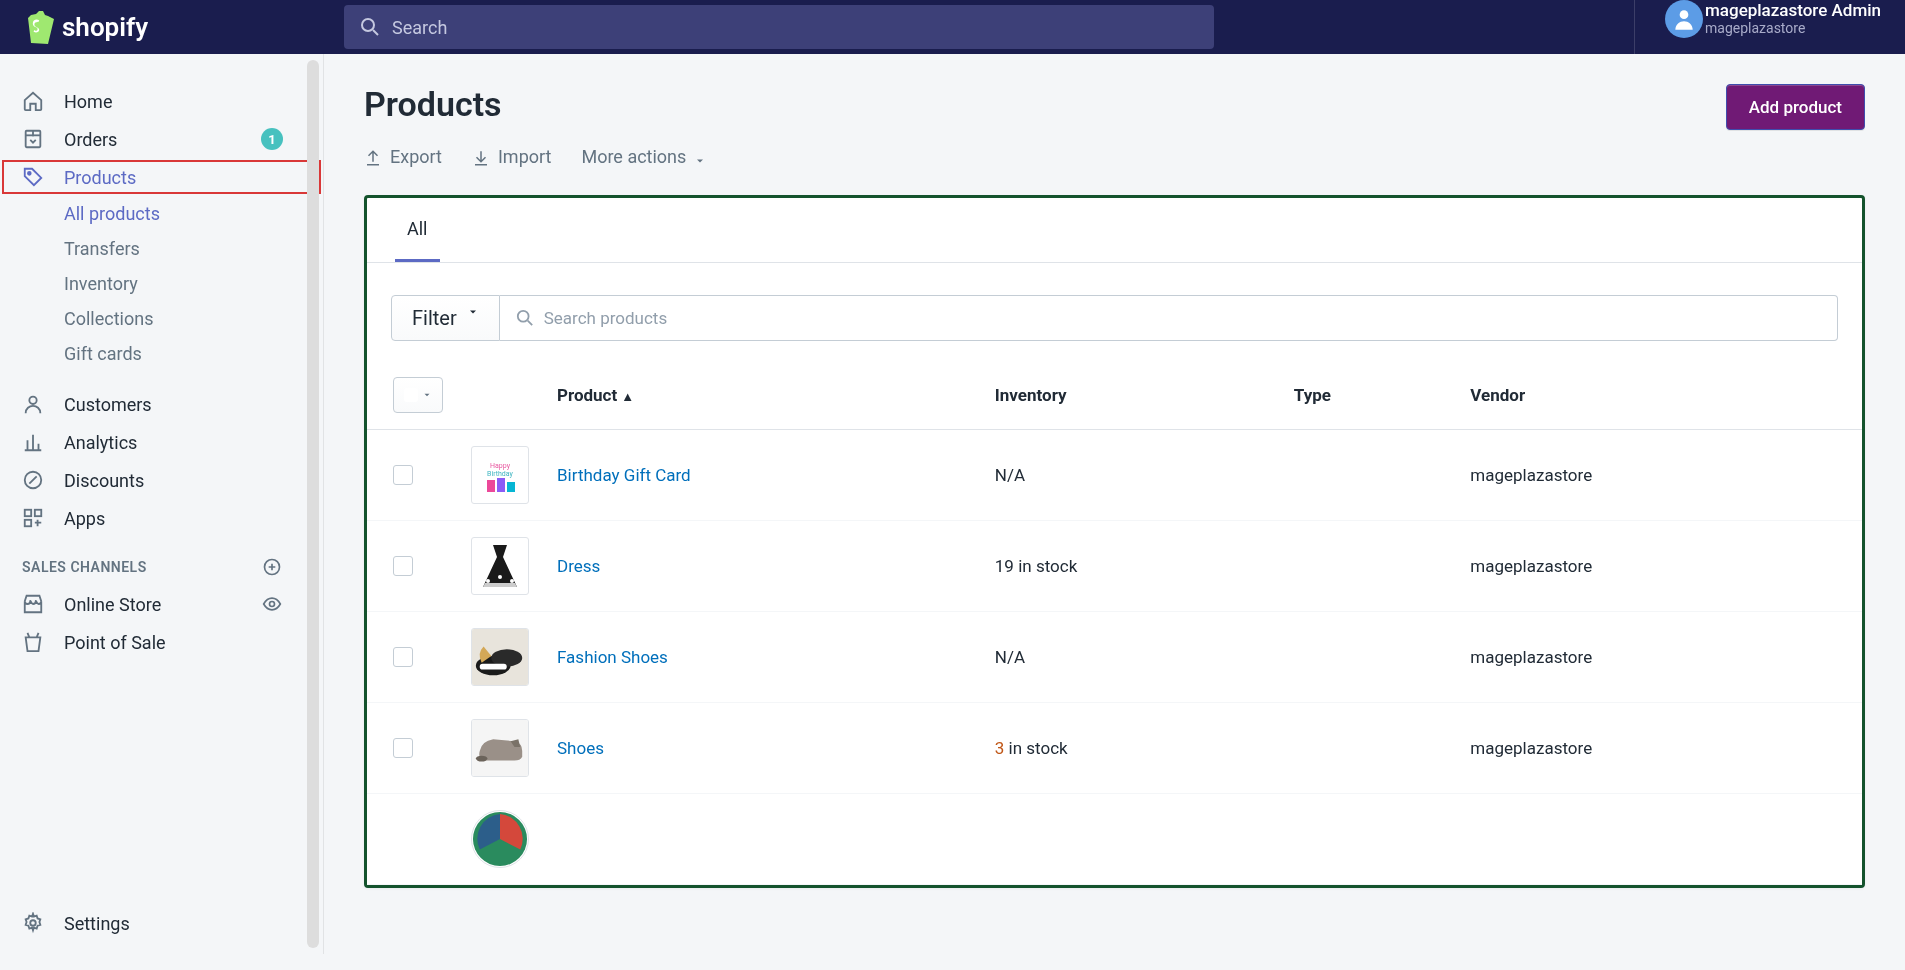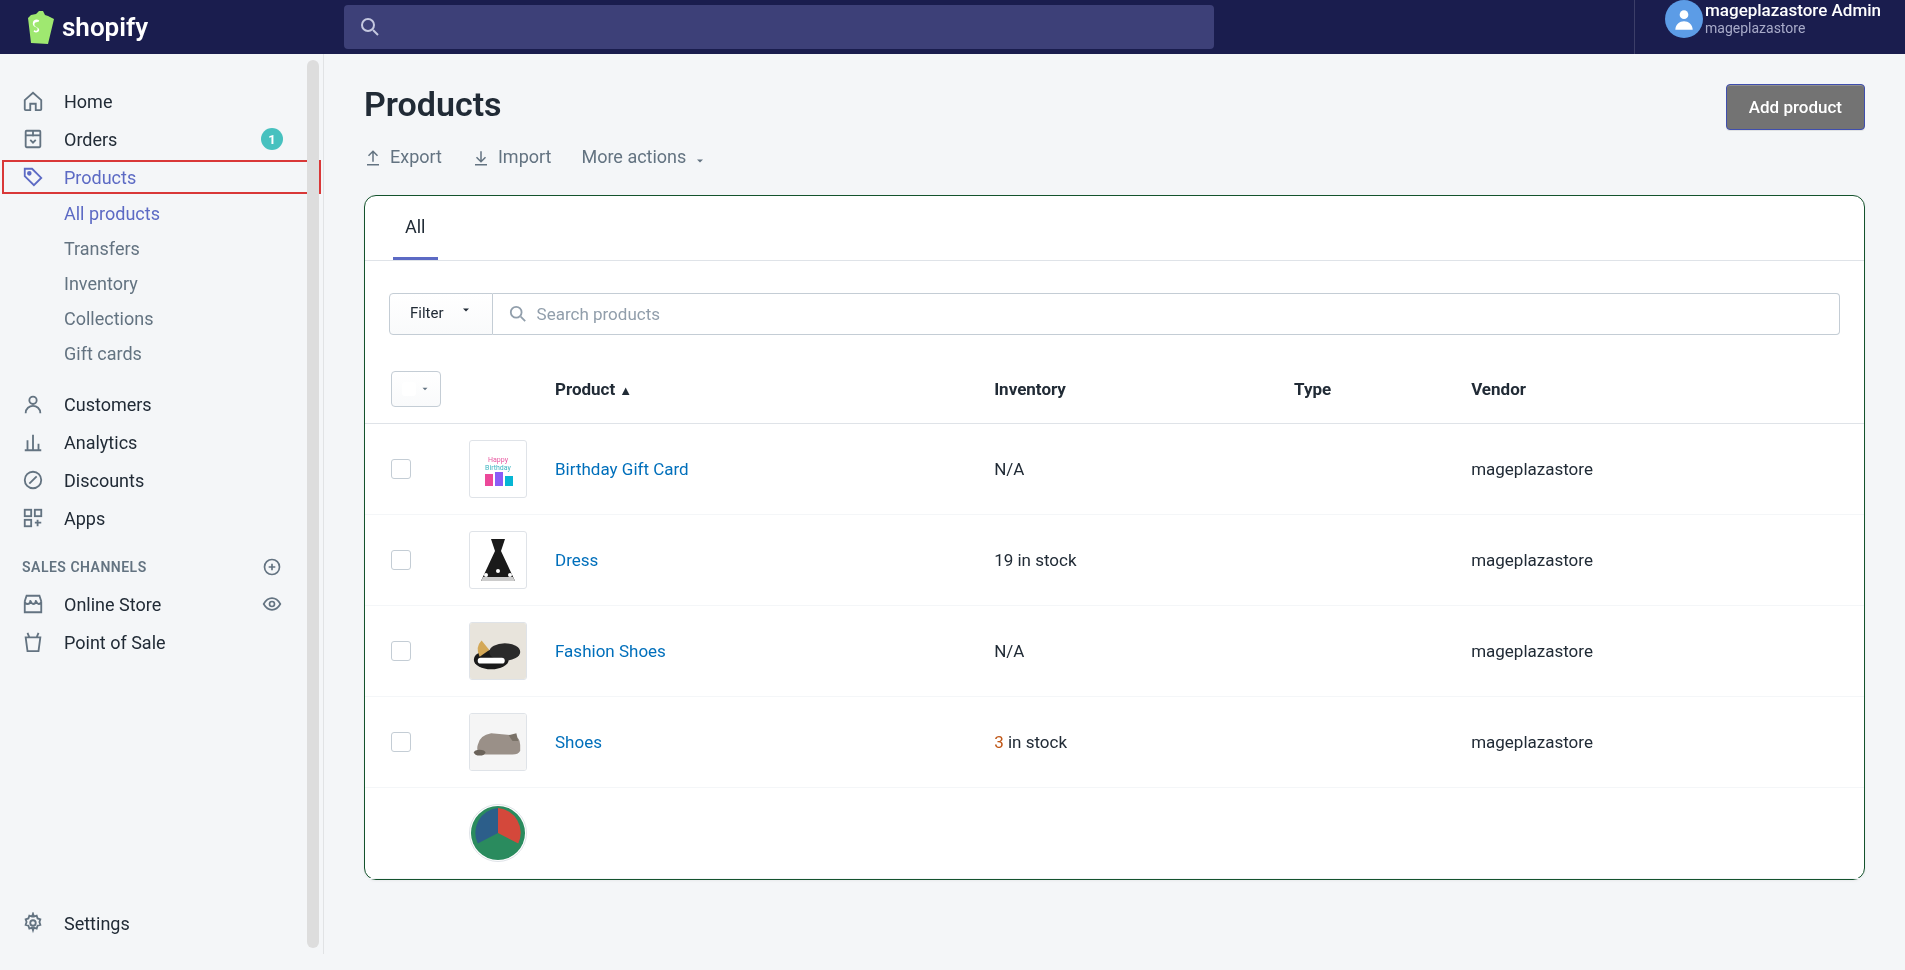--- a/index.html
+++ b/index.html
@@ -27,27 +27,27 @@
 .nav-action{position:absolute;right:40px;width:22px;height:22px;display:flex;align-items:center;justify-content:center;color:#637381}
 .sub-item{padding:7px 22px 7px 64px;font-size:18px;color:#637381;cursor:pointer}
 .sub-item.active{color:#5c6ac4}
 .section-title{padding:22px 22px 10px 22px;font-size:14px;font-weight:600;letter-spacing:.5px;color:#637381;display:flex;align-items:center;justify-content:space-between}
 .settings-item{position:absolute;bottom:12px;left:0;right:0}
 .main{flex:1;padding:30px 40px;overflow-y:auto}
 .page-head{display:flex;justify-content:space-between;align-items:flex-start;margin-bottom:28px}
 .page-title{font-size:34px;font-weight:600;margin-bottom:22px}
 .page-actions{display:flex;align-items:center;gap:30px;color:#637381;font-size:18px}
 .page-action{display:flex;align-items:flex-end;gap:8px;cursor:pointer}
-.btn-primary{background:#737373;color:#fff;border:1px solid #3f4eae;border-radius:4px;padding:12px 22px;font-size:17px;font-weight:500;cursor:pointer;box-shadow:inset 0 1px 0 rgba(255,255,255,.2),0 1px 0 rgba(0,0,0,.08)}
-.card{background:#fff;border:1px solid #14532d;border-radius:12px;box-shadow:0 1px 3px rgba(0,0,0,.05)}
+.btn-primary{background:#701a75;color:#fff;border:1px solid #3f4eae;border-radius:4px;padding:12px 22px;font-size:17px;font-weight:500;cursor:pointer;box-shadow:inset 0 1px 0 rgba(255,255,255,.2),0 1px 0 rgba(0,0,0,.08)}
+.card{background:#fff;border:3px solid #14532d;border-radius:4px;box-shadow:0 1px 3px rgba(0,0,0,.05)}
 .tabs{display:flex;border-bottom:1px solid #dfe3e8;padding:0 28px}
 .tab{padding:20px 12px;font-size:18px;color:#212b36;cursor:pointer;border-bottom:3px solid transparent}
 .tab.active{border-bottom-color:#5c6ac4}
 .filter-bar{display:flex;margin:32px 24px 20px}
-.filter-btn{display:flex;gap:16px;padding:10px 20px;border:1px solid #c4cdd5;border-radius:4px 0 0 4px;font-size:15px;cursor:pointer;background:linear-gradient(#fff,#f9fafb)}
+.filter-btn{display:flex;gap:10px;padding:10px 20px;border:1px solid #c4cdd5;border-radius:4px 0 0 4px;font-size:20px;cursor:pointer;background:linear-gradient(#fff,#f9fafb)}
 .filter-search{flex:1;display:flex;align-items:center;gap:10px;padding:0 16px;border:1px solid #c4cdd5;border-left:none;border-radius:0 4px 4px 0}
 .filter-search input{border:none;outline:none;font-size:17px;flex:1;padding:10px 0}
 .filter-search input::placeholder{color:#919eab}
 table{width:100%;border-collapse:collapse}
 th{text-align:left;padding:16px 14px;font-size:17px;font-weight:700;color:#212b36;border-bottom:1px solid #dfe3e8}
 td{padding:16px 14px;font-size:17px;border-bottom:1px solid #f4f6f8;vertical-align:middle}
 .col-check{width:70px;padding-left:26px}
 .col-img{width:80px}
 .checkbox{width:20px;height:20px;border:1px solid #c4cdd5;border-radius:3px;background:#fff;cursor:pointer}
 .select-all{display:flex;align-items:center;border:1px solid #c4cdd5;border-radius:4px;background:linear-gradient(#fff,#f9fafb);width:50px;height:36px;justify-content:center;gap:4px;cursor:pointer}
@@ -71,20 +71,21 @@
     <span>shopify</span>
   </div>
   <div class="search-wrap">
     <div class="search-bar">
       <span>
         <svg width="20" height="20" viewBox="0 0 20 20" fill="none" stroke="#c5c8e0" stroke-width="2">
             <circle cx="8" cy="8" r="6"></circle>
             <path d="M13 13l5 5"></path>
           </svg>
       </span>
+      <input type="text" placeholder="Search" style="">
     </div>
   </div>
   <div class="user-section">
     <div class="avatar">
       <svg width="26" height="26" viewBox="0 0 24 24" fill="#fff">
           <circle cx="12" cy="8" r="4"></circle>
           <path d="M4 22c0-5 4-8 8-8s8 3 8 8z"></path>
         </svg>
     </div>
     <div class="user-text">

